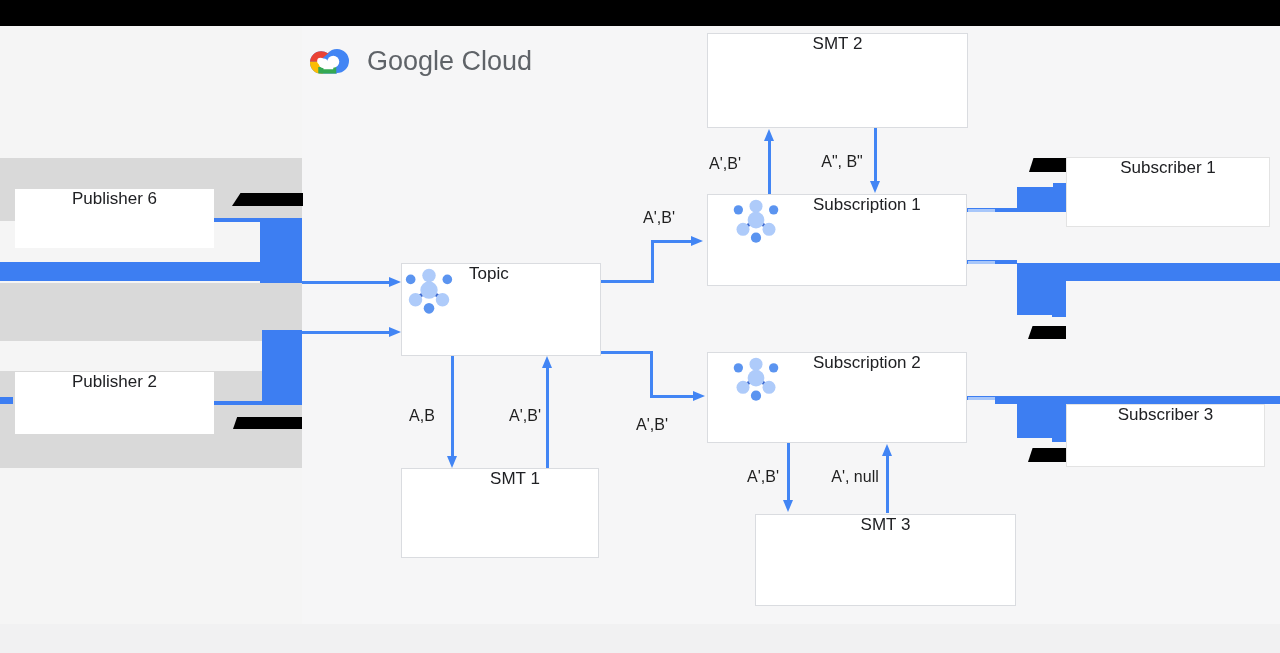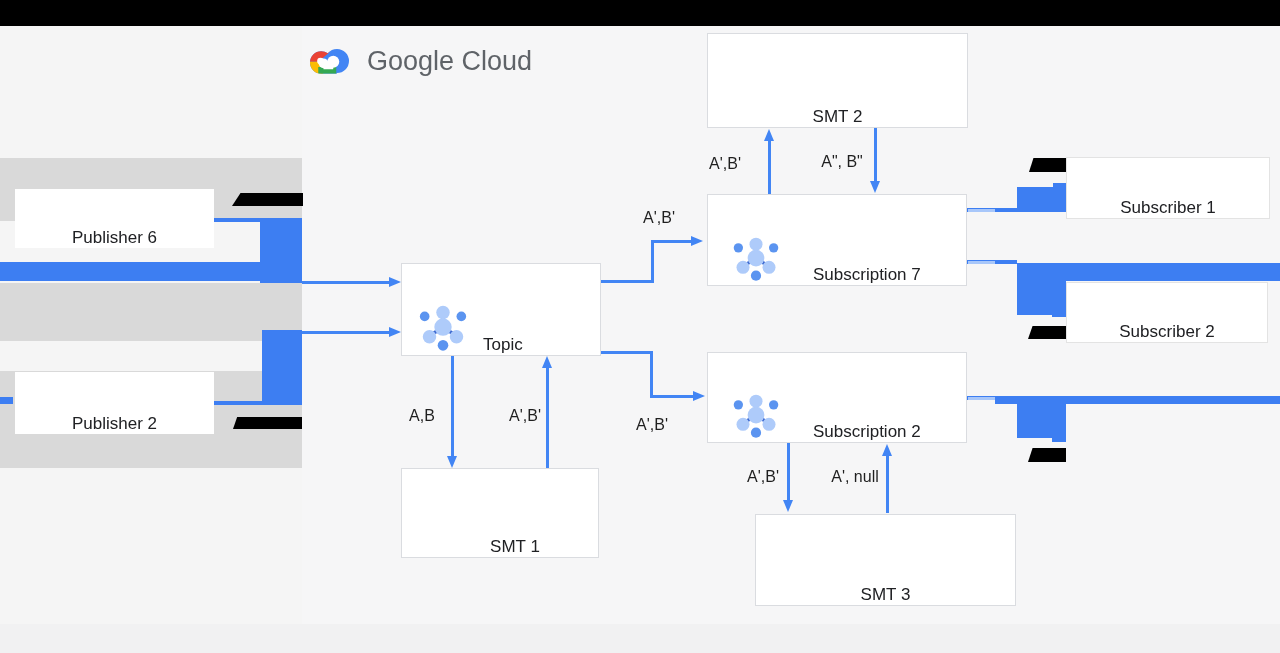--- a/index.html
+++ b/index.html
@@ -14,21 +14,21 @@
   .left-panel{left:0;top:26px;width:302px;height:598px;background:#f5f5f5;}
   .bottom-strip{left:0;top:624px;width:1280px;height:29px;background:#f1f1f2;}
   .band{background:#d9d9d9;}
   .ov{background:#3d7ef2;}
   .ov-lite{background:#a8c7fa;}
   .redact{background:#000;}
   .skew-l{clip-path:polygon(12% 0,100% 0,100% 100%,0 100%);}
   .skew-s{clip-path:polygon(6% 0,100% 0,100% 100%,0 100%);}
 
   .node{
-    background:#fff;display:flex;align-items:flex-end;justify-content:center;
+    background:#fff;display:flex;align-items:flex-start;justify-content:center;
     font-size:17px;color:#202124;box-sizing:border-box;
   }
   .bordered{border:1px solid #dadce0;}
   .sub-border{border:1px solid #e3e3e3;}
   .iconic{justify-content:flex-start;}
   .nlabel{white-space:nowrap;}
   .psicon{flex:0 0 auto;line-height:0;}
 
   .hline,.vline{background:#4285f4;}
   .ah{width:0;height:0;}
@@ -154,21 +154,21 @@
   <div class="abs elabel" style="left:763px;top:477px;">A',B'</div>
   <div class="abs elabel" style="left:855px;top:477px;">A', null</div>
 
   <div class="abs node" style="left:15px;top:189px;width:199px;height:59px;">
     <span class="nlabel">Publisher 6</span>
   </div>
   <div class="abs node" style="left:15px;top:372px;width:199px;height:62px;">
     <span class="nlabel">Publisher 2</span>
   </div>
 
-  <div class="abs node bordered iconic" style="left:401px;top:263px;width:200px;height:93px;padding-left:14px;gap:13px;">
+  <div class="abs node bordered iconic" style="left:401px;top:263px;width:200px;height:93px;gap:13px;">
     <span class="psicon">
       <svg width="54" height="54" viewBox="0 0 56 56">
         <line x1="28" y1="17" x2="28" y2="24" stroke="#3b67cf" stroke-width="3.6"></line>
         <line x1="22" y1="31" x2="17" y2="34" stroke="#3b67cf" stroke-width="3.6"></line>
         <line x1="34" y1="31" x2="39" y2="34" stroke="#3b67cf" stroke-width="3.6"></line>
         <circle cx="28" cy="27" r="9" fill="#aecbfa"></circle>
         <circle cx="28" cy="12" r="7" fill="#aecbfa"></circle>
         <circle cx="14" cy="37" r="7" fill="#aecbfa"></circle>
         <circle cx="42" cy="37" r="7" fill="#aecbfa"></circle>
         <circle cx="9" cy="16" r="5" fill="#5b94f0"></circle>
@@ -197,40 +197,40 @@
         <line x1="34" y1="31" x2="39" y2="34" stroke="#3b67cf" stroke-width="3.6"></line>
         <circle cx="28" cy="27" r="9" fill="#aecbfa"></circle>
         <circle cx="28" cy="12" r="7" fill="#aecbfa"></circle>
         <circle cx="14" cy="37" r="7" fill="#aecbfa"></circle>
         <circle cx="42" cy="37" r="7" fill="#aecbfa"></circle>
         <circle cx="9" cy="16" r="5" fill="#5b94f0"></circle>
         <circle cx="47" cy="16" r="5" fill="#5b94f0"></circle>
         <circle cx="28" cy="46" r="5.5" fill="#5b94f0"></circle>
       </svg>
     </span>
-    <span class="nlabel">Subscription 7</span>
+    <span class="nlabel">Subscription 1</span>
   </div>
   <div class="abs node bordered iconic" style="left:707px;top:352px;width:260px;height:91px;padding-left:22px;gap:31px;">
     <span class="psicon">
       <svg width="52" height="52" viewBox="0 0 56 56">
         <line x1="28" y1="17" x2="28" y2="24" stroke="#3b67cf" stroke-width="3.6"></line>
         <line x1="22" y1="31" x2="17" y2="34" stroke="#3b67cf" stroke-width="3.6"></line>
         <line x1="34" y1="31" x2="39" y2="34" stroke="#3b67cf" stroke-width="3.6"></line>
         <circle cx="28" cy="27" r="9" fill="#aecbfa"></circle>
         <circle cx="28" cy="12" r="7" fill="#aecbfa"></circle>
         <circle cx="14" cy="37" r="7" fill="#aecbfa"></circle>
         <circle cx="42" cy="37" r="7" fill="#aecbfa"></circle>
         <circle cx="9" cy="16" r="5" fill="#5b94f0"></circle>
         <circle cx="47" cy="16" r="5" fill="#5b94f0"></circle>
         <circle cx="28" cy="46" r="5.5" fill="#5b94f0"></circle>
       </svg>
     </span>
     <span class="nlabel">Subscription 2</span>
   </div>
 
-  <div class="abs node sub-border" style="left:1066px;top:157px;width:204px;height:62px;">
+  <div class="abs node sub-border" style="left:1066px;top:157px;width:204px;height:70px;">
     <span class="nlabel">Subscriber 1</span>
   </div>
-  <div class="abs node sub-border" style="left:1066px;top:282px;width:202px;height:61px;">
-    <span class="nlabel">Subscriber 2</span>
+  <div class="abs node sub-border" style="left:1066px;top:404px;width:199px;height:63px;">
+    <span class="nlabel">Subscriber 3</span>
   </div>
 
 </div>
 
 </body></html>

